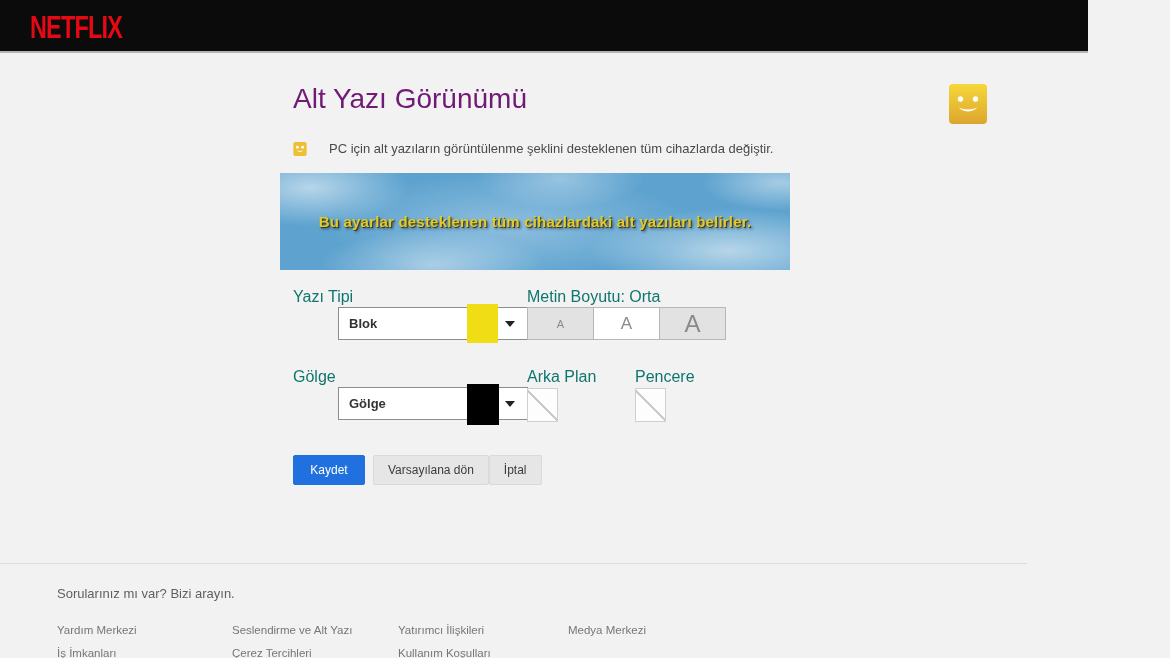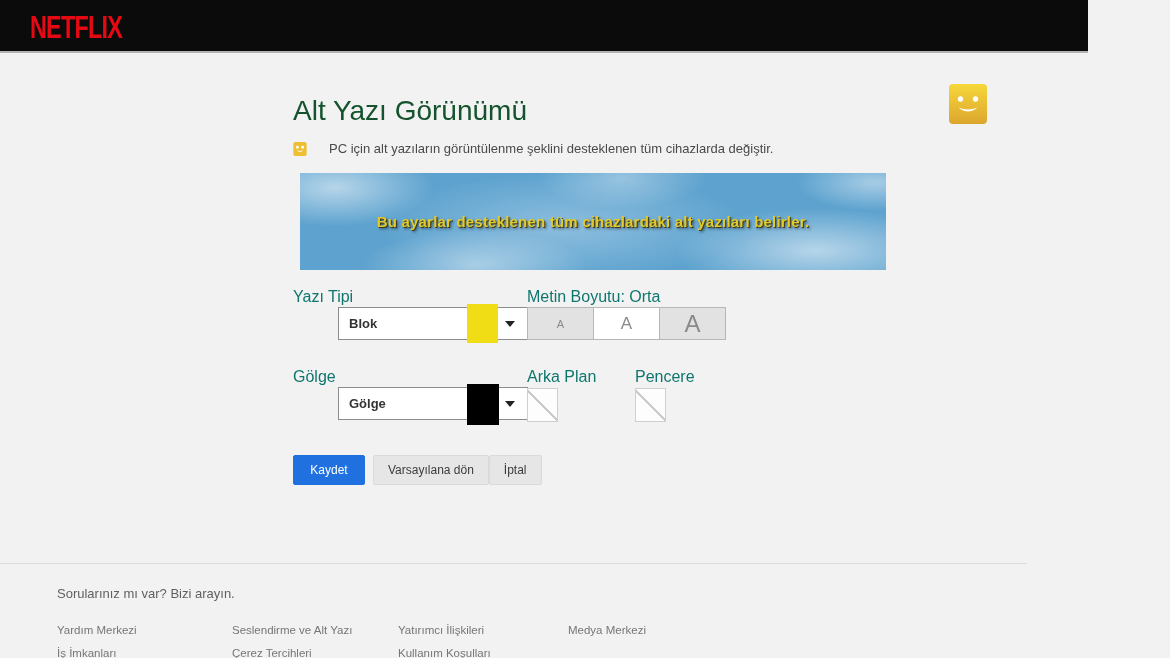--- a/index.html
+++ b/index.html
@@ -16,34 +16,34 @@
   }
   .brand{
     position:absolute;left:30px;top:10px;
     font-size:30px;font-weight:bold;color:#e50914;
     letter-spacing:-1px;
     transform:scale(.78,1.05);transform-origin:left top;
     cursor:pointer;
   }
   
   .page-title{
-    position:absolute;left:293px;top:95px;
-    font-size:28px;color:#14532d;font-weight:400;
+    position:absolute;left:293px;top:83px;
+    font-size:28px;color:#701a75;font-weight:400;
   }
   .avatar{
     position:absolute;left:949px;top:84px;width:38px;height:40px;cursor:pointer;
   }
   .desc-row{
     position:absolute;left:293px;top:141px;
     font-size:13px;color:#4a4a4a;display:flex;align-items:center;gap:22px;
   }
   .mini-avatar{width:14px;height:14px;display:inline-block;}
   
   .preview{
-    position:absolute;left:300px;top:173px;width:586px;height:97px;
+    position:absolute;left:280px;top:173px;width:510px;height:97px;
     background-color:#5ea3cf;
     background-image:
       radial-gradient(ellipse 140px 55px at 6% 15%, rgba(255,255,255,.55), rgba(255,255,255,0) 70%),
       radial-gradient(ellipse 200px 60px at 88% 80%, rgba(255,255,255,.55), rgba(255,255,255,0) 70%),
       radial-gradient(ellipse 160px 50px at 30% 95%, rgba(255,255,255,.45), rgba(255,255,255,0) 70%),
       radial-gradient(ellipse 120px 45px at 55% 5%, rgba(255,255,255,.35), rgba(255,255,255,0) 70%),
       radial-gradient(ellipse 110px 40px at 98% 10%, rgba(255,255,255,.45), rgba(255,255,255,0) 70%),
       radial-gradient(ellipse 240px 70px at 45% 55%, rgba(173,208,233,.6), rgba(255,255,255,0) 75%);
     display:flex;align-items:center;justify-content:center;text-align:right;
   }

